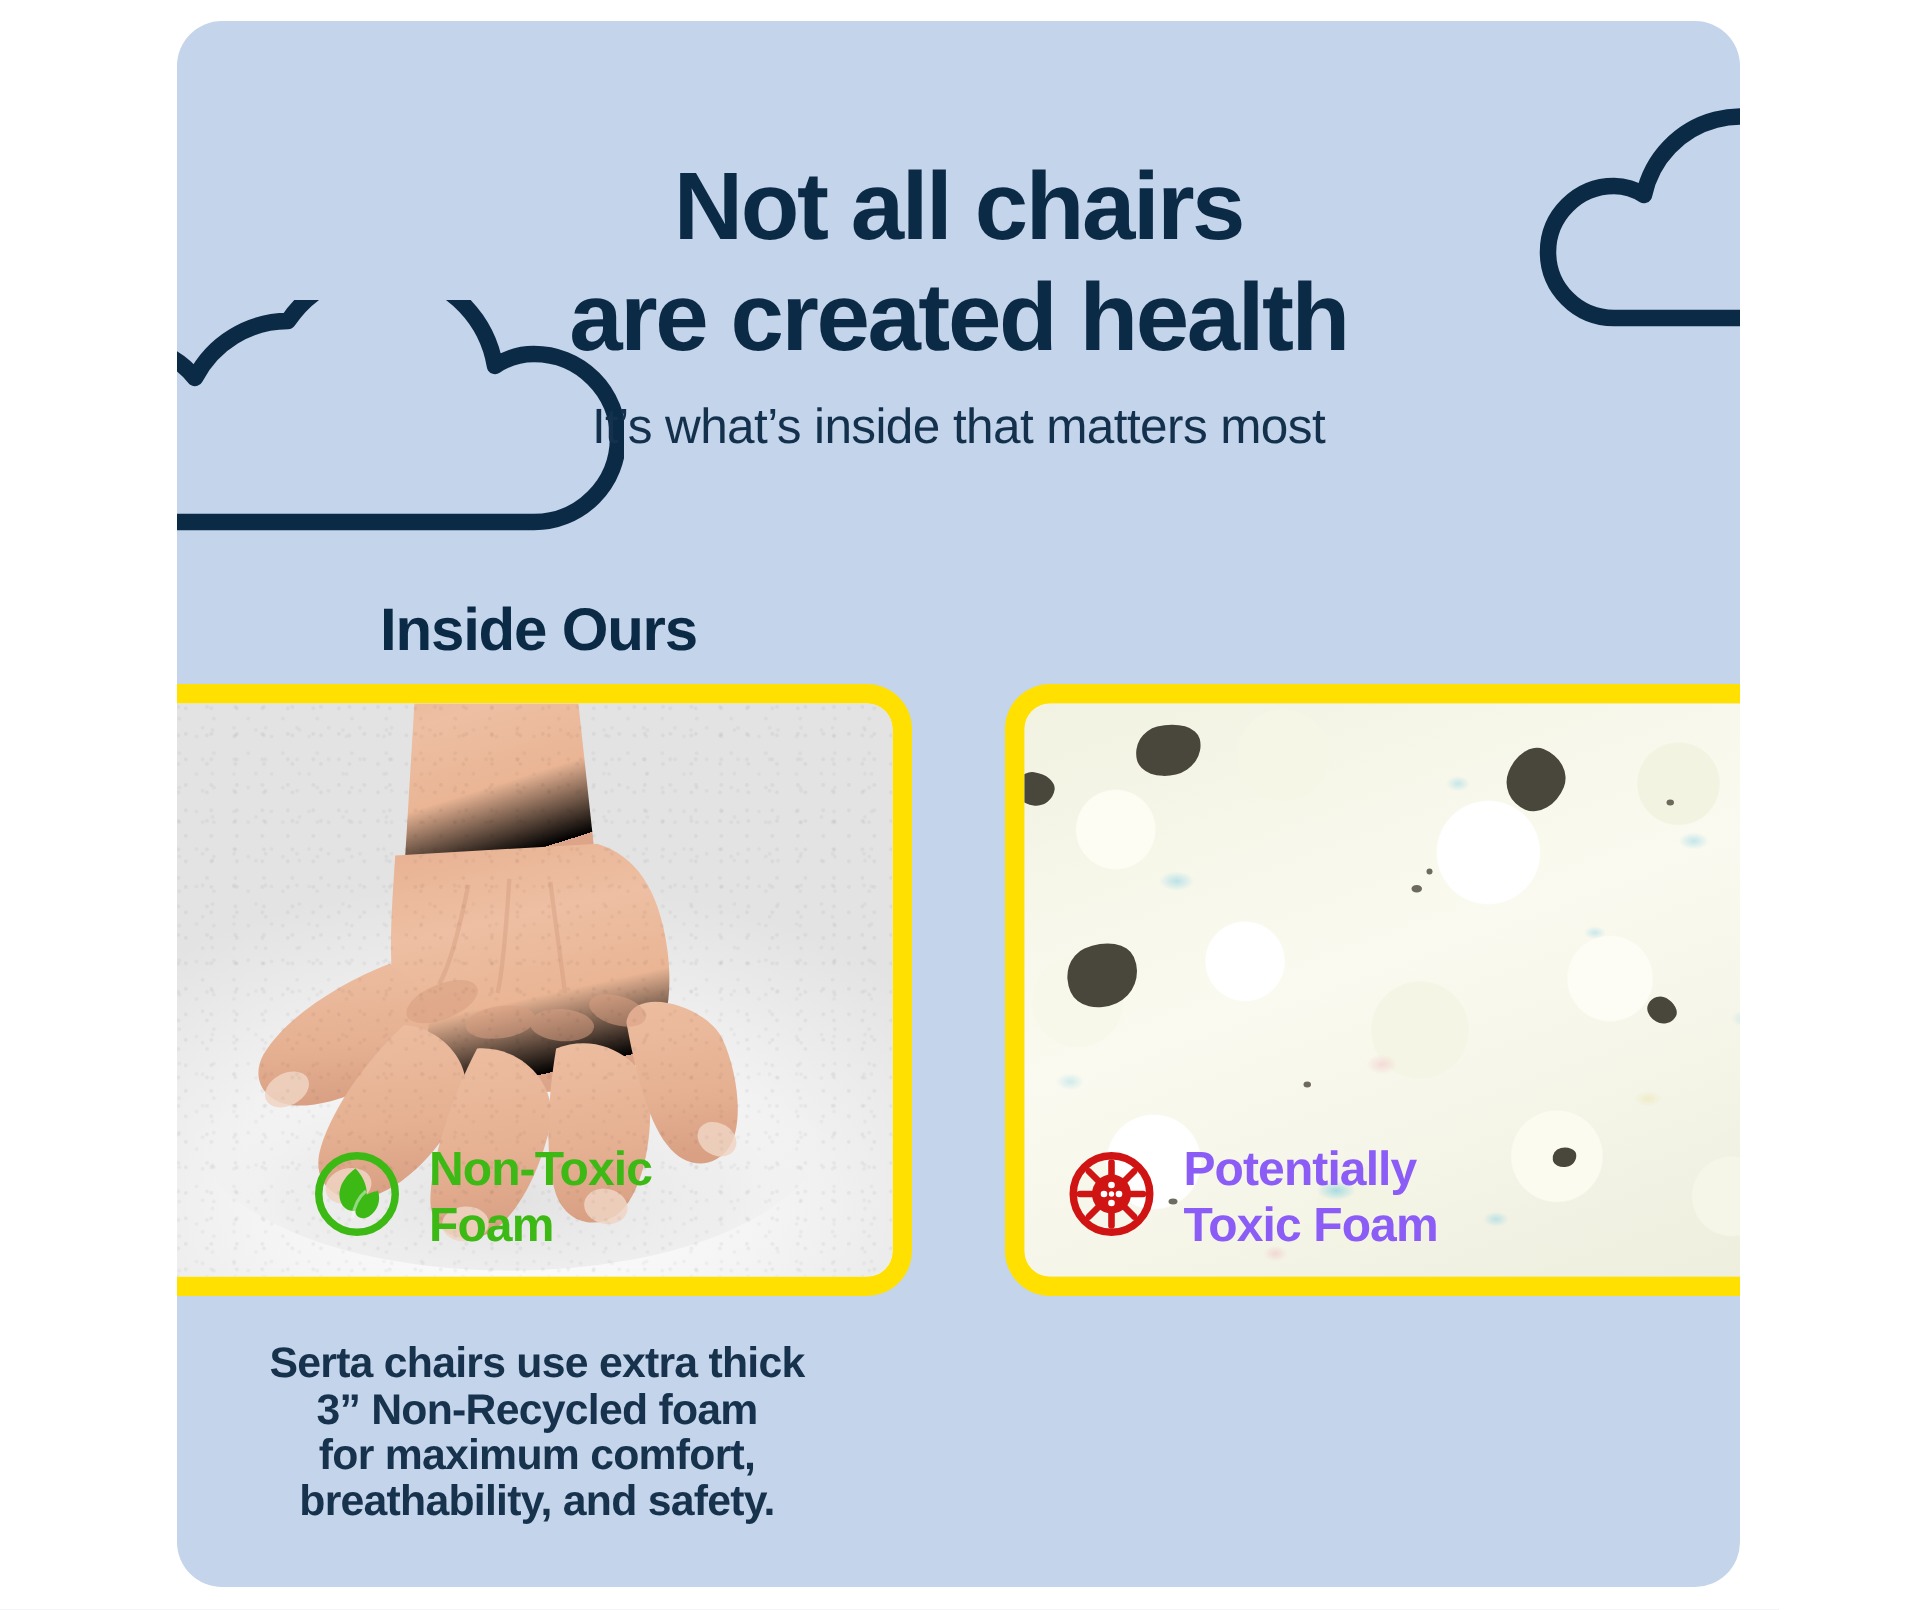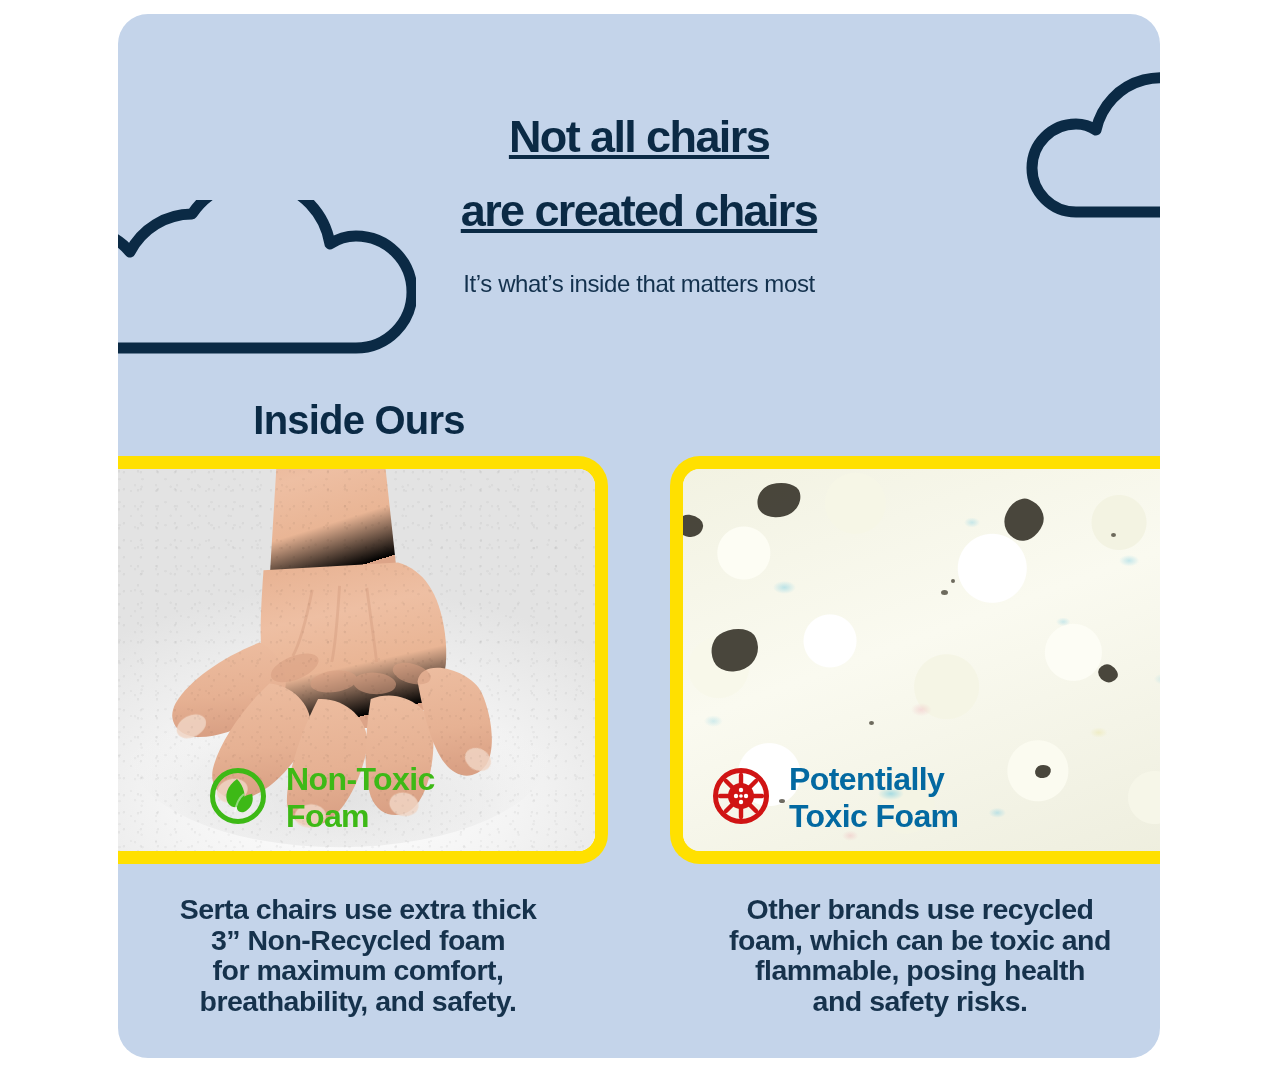--- a/index.html
+++ b/index.html
@@ -38,31 +38,30 @@
   
   #headline-block {
     position: absolute;
     left: 0;
     top: 86px;
     width: 1042px;
     text-align: center;
   }
   .headline-line {
     color: #0b2a45;
-    font-size: 45px;
+    font-size: 64px;
     font-weight: 700;
     letter-spacing: -1.6px;
     line-height: 74px;
     white-space: nowrap;
-    text-decoration: underline;
   }
   #subheadline {
     margin-top: 16px;
     color: #13314d;
-    font-size: 24px;
+    font-size: 33px;
     font-weight: 400;
     letter-spacing: -0.4px;
     line-height: 40px;
     white-space: nowrap;
   }
 
   
   #comparison-row {
     position: absolute;
     left: 0;
@@ -206,21 +205,21 @@
   #badge-theirs { left: 28px;  bottom: 16px; }
 
   .badge-text {
     font-size: 32px;
     font-weight: 700;
     line-height: 37px;
     letter-spacing: -0.6px;
     white-space: pre-line;
   }
   #badge-ours .badge-text   { color: #3db916; }
-  #badge-theirs .badge-text { color: #0369a1; }
+  #badge-theirs .badge-text { color: #8b5cf6; }
 
   
   #captions-row {
     position: absolute;
     left: 0;
     top: 880px;
     width: 1142px;
     height: 150px;
   }
   .caption {
@@ -250,21 +249,21 @@
   </div>
 
   <div class="cloud" id="cloud-right">
     <svg width="300" height="160" viewBox="0 0 300 160" fill="none">
       <path d="M300 148 H66 A44 44 0 0 1 66 60 A38 38 0 0 1 86 66 A66 66 0 0 1 200 36 A62 62 0 0 1 256 72 A48 48 0 0 1 300 62" stroke="#0b2a45" stroke-width="11" fill="none" stroke-linejoin="round" stroke-linecap="round"></path>
     </svg>
   </div>
 
   <div id="headline-block">
     <div class="headline-line">Not all chairs</div>
-    <div class="headline-line">are created chairs</div>
+    <div class="headline-line">are created health</div>
     <div id="subheadline">It’s what’s inside that matters most</div>
   </div>
 
   <div id="comparison-row">
 
     <div class="column" id="column-ours">
       <div class="column-title">Inside Ours</div>
 
       <div class="foam-frame">
         <div class="foam-surface" id="foam-ours-surface">
@@ -392,19 +391,15 @@
         </div>
       </div>
     </div>
   </div>
 
   <div id="captions-row">
     <div class="caption" id="caption-ours">Serta chairs use extra thick
 3” Non-Recycled foam
 for maximum comfort,
 breathability, and safety.</div>
-    <div class="caption" id="caption-theirs">Other brands use recycled
-foam, which can be toxic and
-flammable, posing health
-and safety risks.</div>
   </div>
 
 </div>
 
 </body></html>

